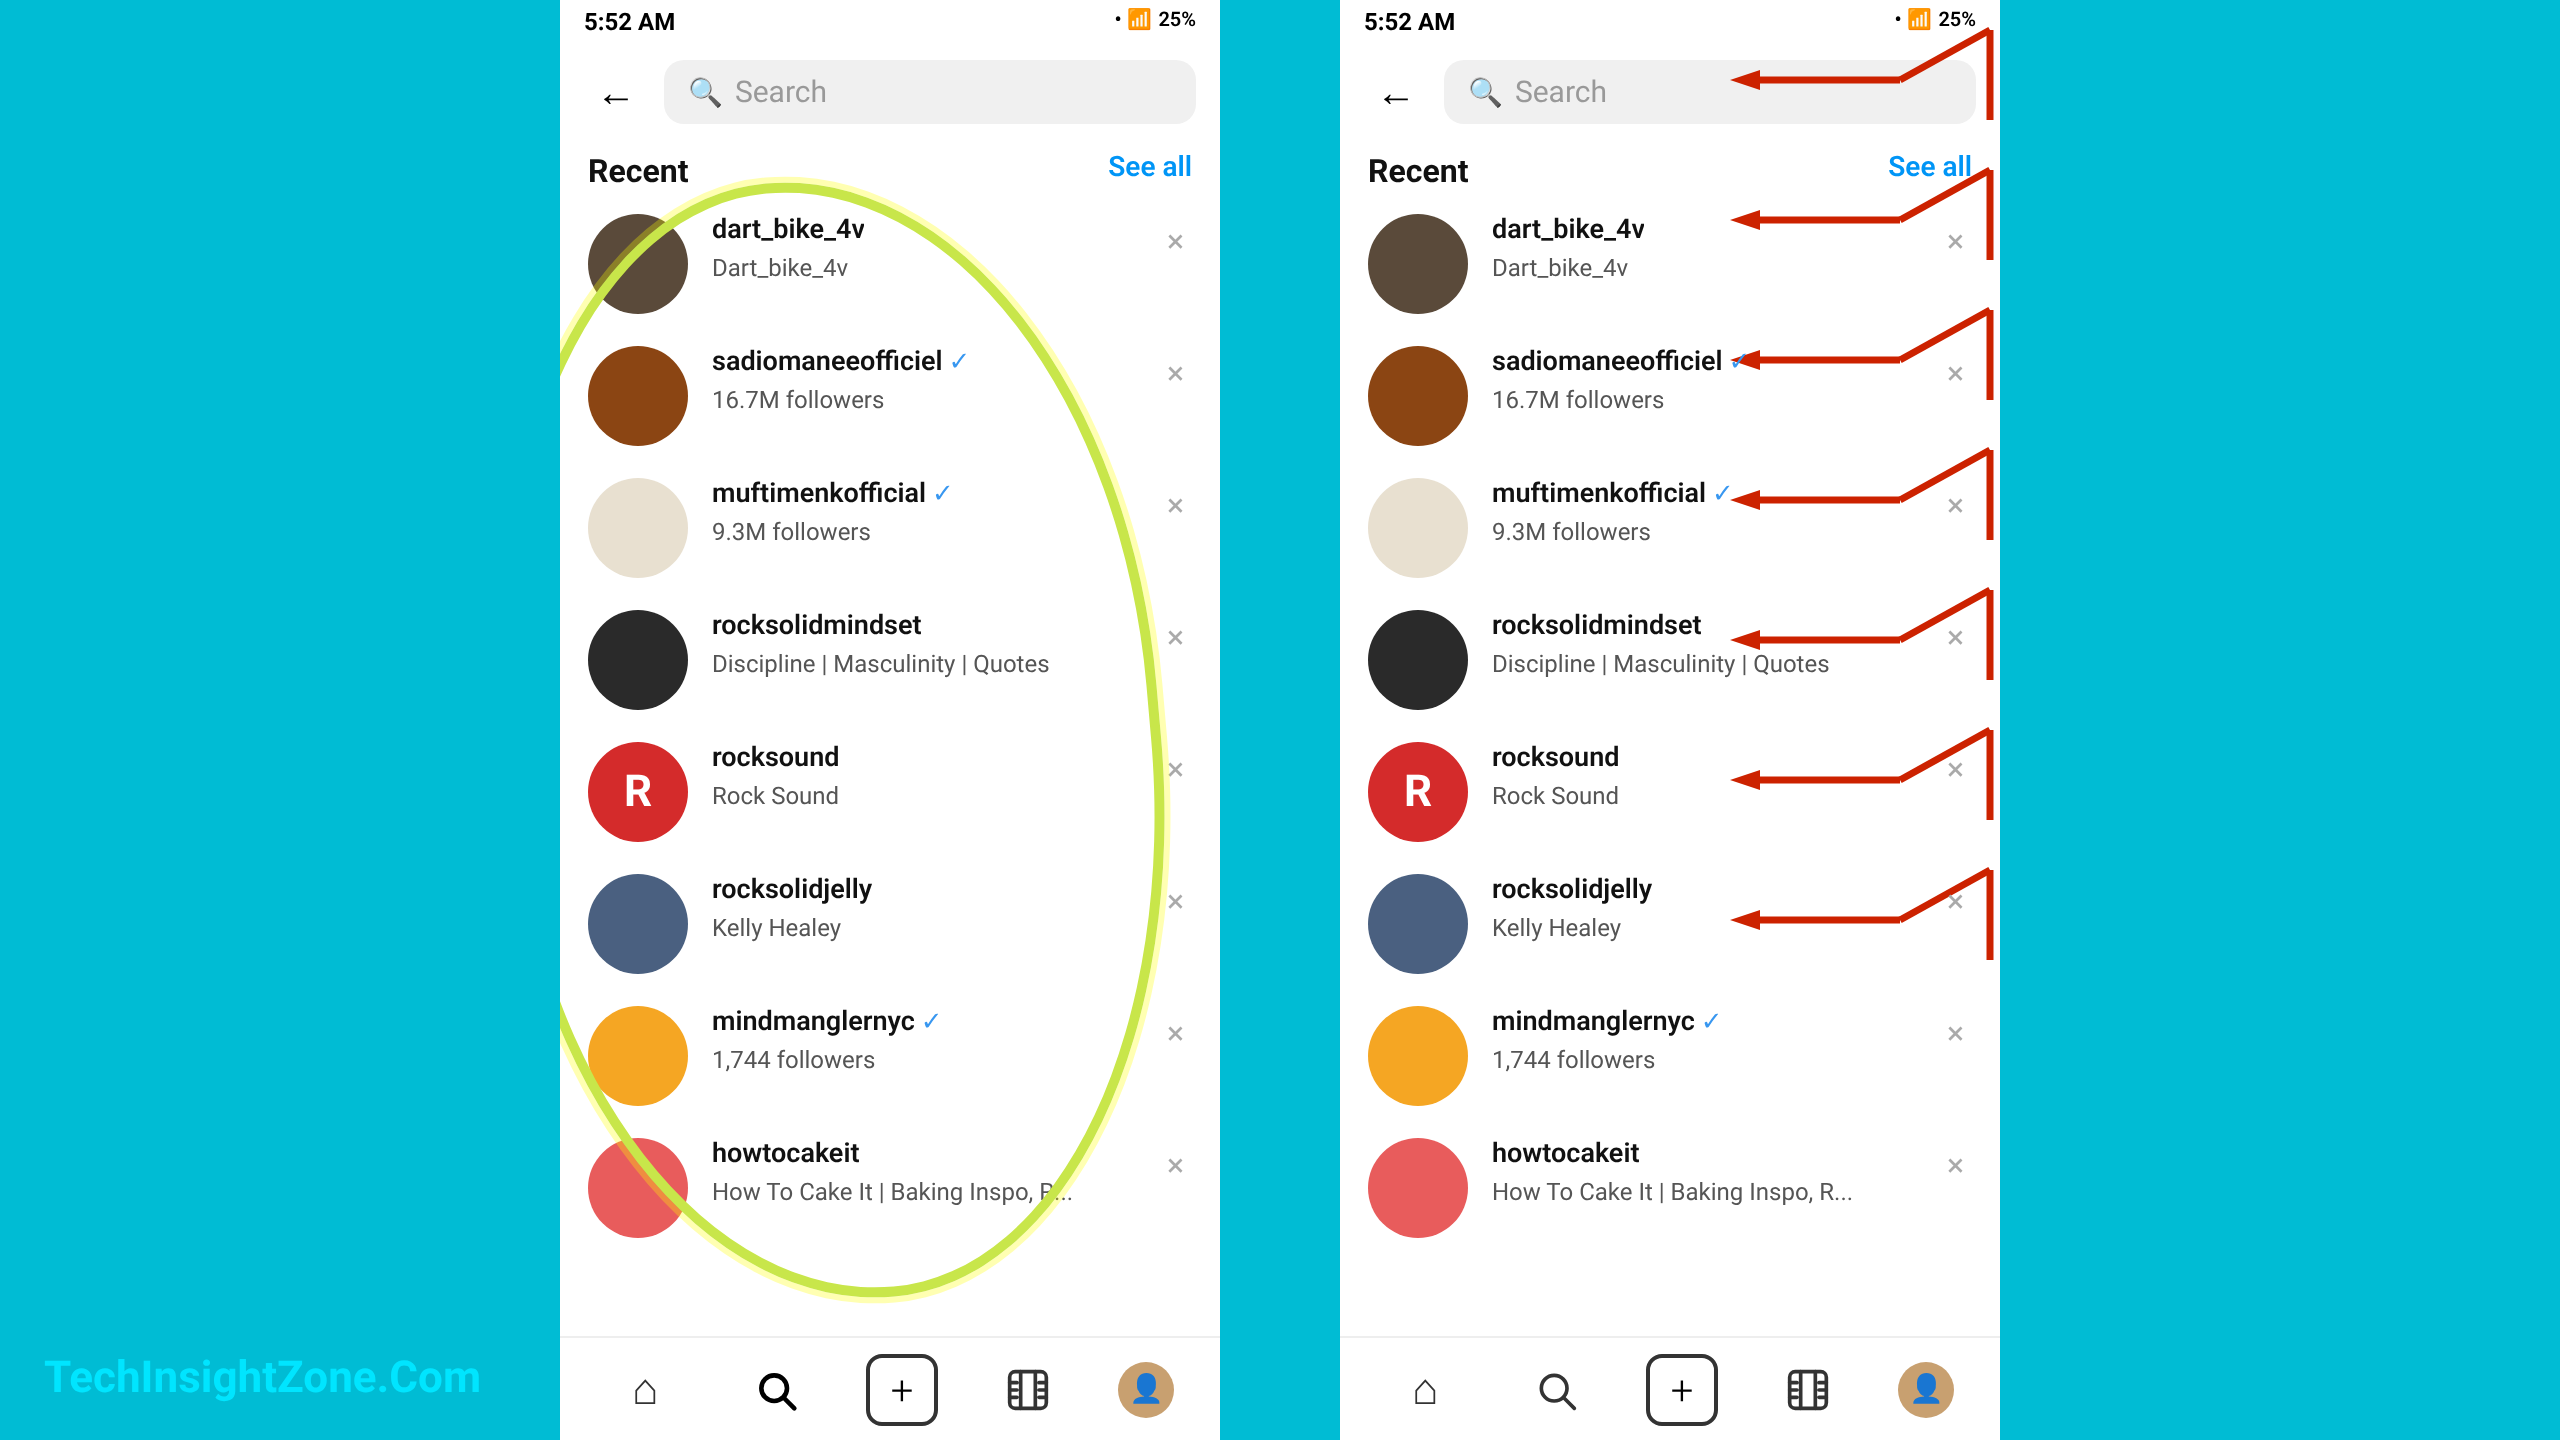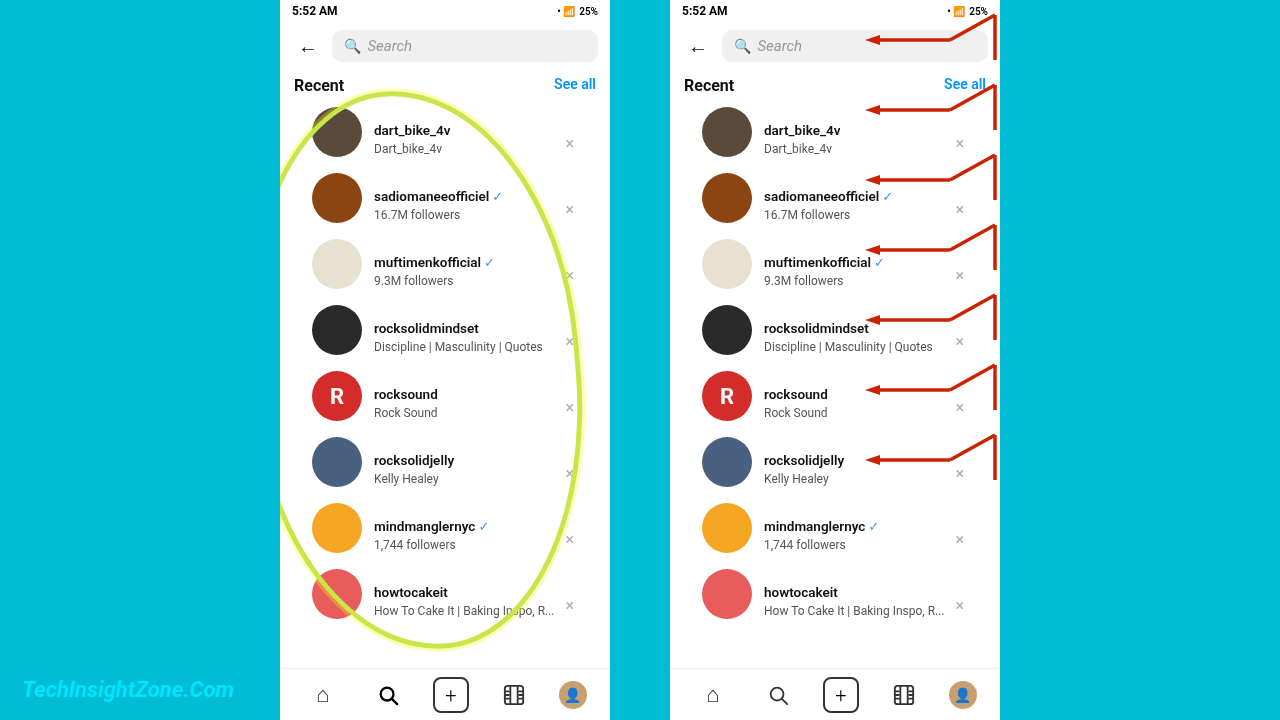--- a/index.html
+++ b/index.html
@@ -14,21 +14,20 @@
 
     
     .watermark {
       position: absolute;
       bottom: 18px;
       left: 22px;
       color: #00e5ff;
       font-size: 22px;
       font-weight: bold;
       z-index: 0;
-      font-style: italic;
     }
 
     
     .phones-container {
       display: flex;
       justify-content: center;
       align-items: flex-start;
       gap: 0;
       width: 100%;
       height: 100%;
@@ -42,21 +41,21 @@
       background: #fff;
       position: relative;
       overflow: hidden;
       flex-shrink: 0;
     }
 
     
     .status-bar {
       display: flex;
       justify-content: space-between;
-      align-items: center;
+      align-items: flex-start;
       padding: 4px 12px;
       background: #fff;
       font-size: 11px;
       font-weight: 600;
       color: #000;
       height: 22px;
     }
 
     .status-time { font-weight: 700; font-size: 12px; }
     .status-icons { display: flex; align-items: center; gap: 3px; font-size: 10px; }
@@ -78,37 +77,37 @@
     .search-input-wrap {
       flex: 1;
       display: flex;
       align-items: center;
       background: #f0f0f0;
       border-radius: 10px;
       padding: 7px 12px;
       gap: 6px;
     }
     .search-icon-sm { color: #888; font-size: 14px; }
-    .search-placeholder { color: #999; font-size: 15px; font-style: italic; }
+    .search-placeholder { color: #999; font-size: 15px; }
 
     
     .recent-header {
       display: flex;
       justify-content: space-between;
       padding: 6px 14px 4px 14px;
     }
     .recent-title { font-size: 16px; font-weight: 700; color: #111; }
     .see-all { font-size: 14px; color: #0095f6; font-weight: 600; cursor: pointer; }
 
     
     .user-list { overflow-y: auto; }
     .user-item {
       display: flex;
-      align-items: flex-end;
-      padding: 8px 32px;
+      align-items: flex-start;
+      padding: 8px 14px;
       gap: 12px;
       position: relative;
     }
     .avatar {
       width: 50px;
       height: 50px;
       border-radius: 50%;
       flex-shrink: 0;
       overflow: hidden;
       background: #ccc;

